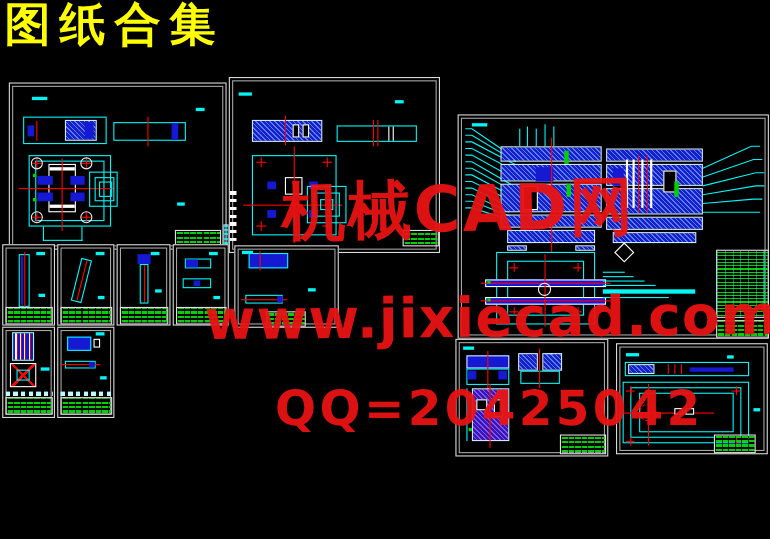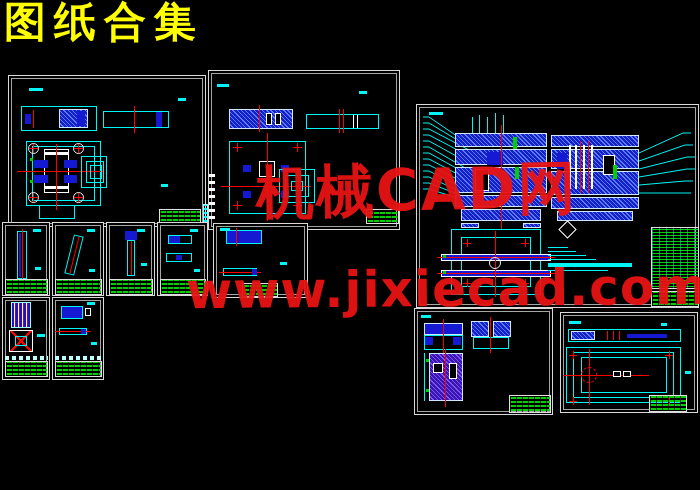--- a/index.html
+++ b/index.html
@@ -312,14 +312,15 @@
     <div class="el crossm" style="left:8px;top:38px;width:8px;height:8px;"></div>
     <div class="el crossm" style="left:104px;top:38px;width:8px;height:8px;"></div>
     <div class="el crossm" style="left:8px;top:84px;width:8px;height:8px;"></div>
     <div class="el crossm" style="left:104px;top:84px;width:8px;height:8px;"></div>
     <div class="el dash" style="left:124px;top:58px;width:6px;"></div>
     <div class="el tb" style="left:88px;top:82px;width:38px;height:17px;"></div>
   </div>
 
   <div class="wm wm1">机械CAD网</div>
   <div class="wm wm2">www.jixiecad.com</div>
+  <div class="wm wm3">QQ=20425042</div>
 
 </div>
 
 </body></html>

